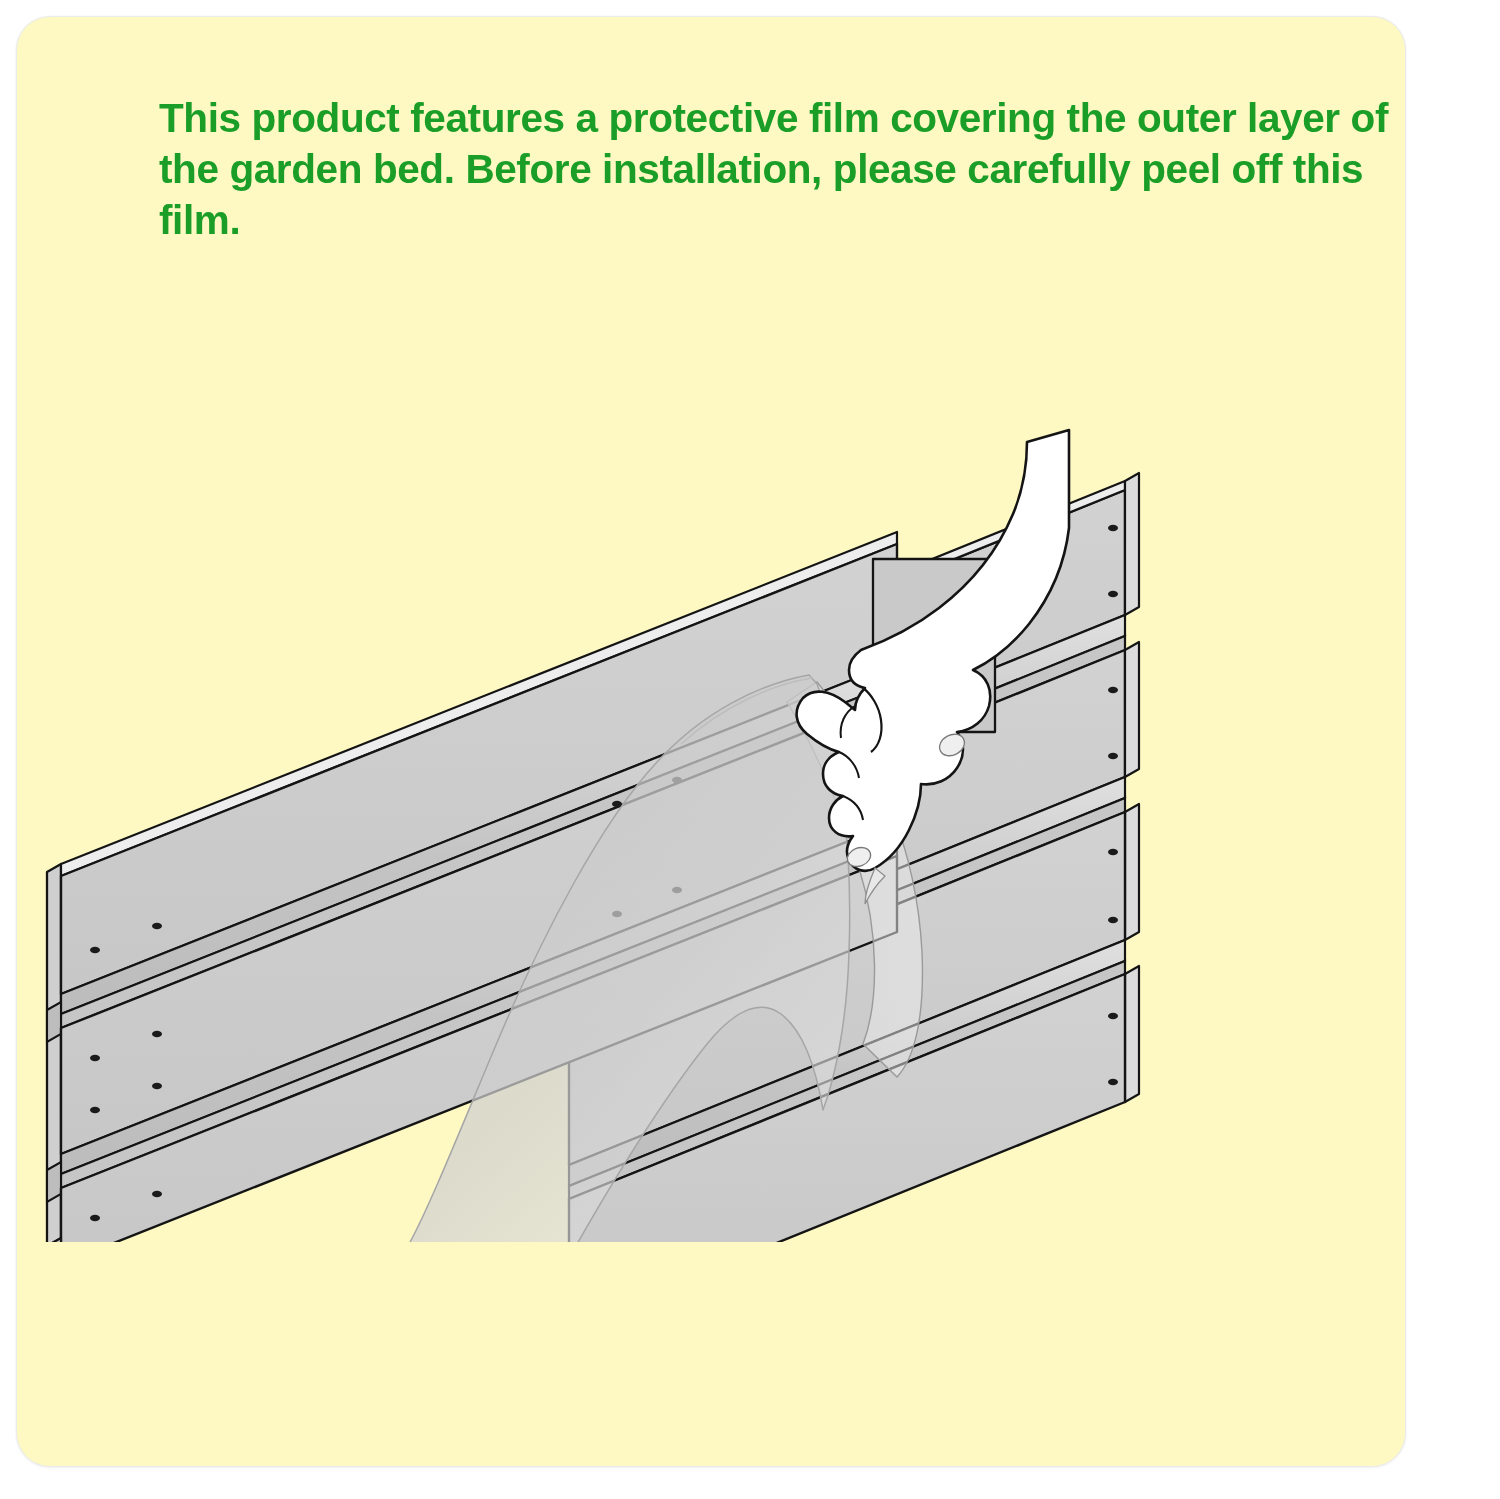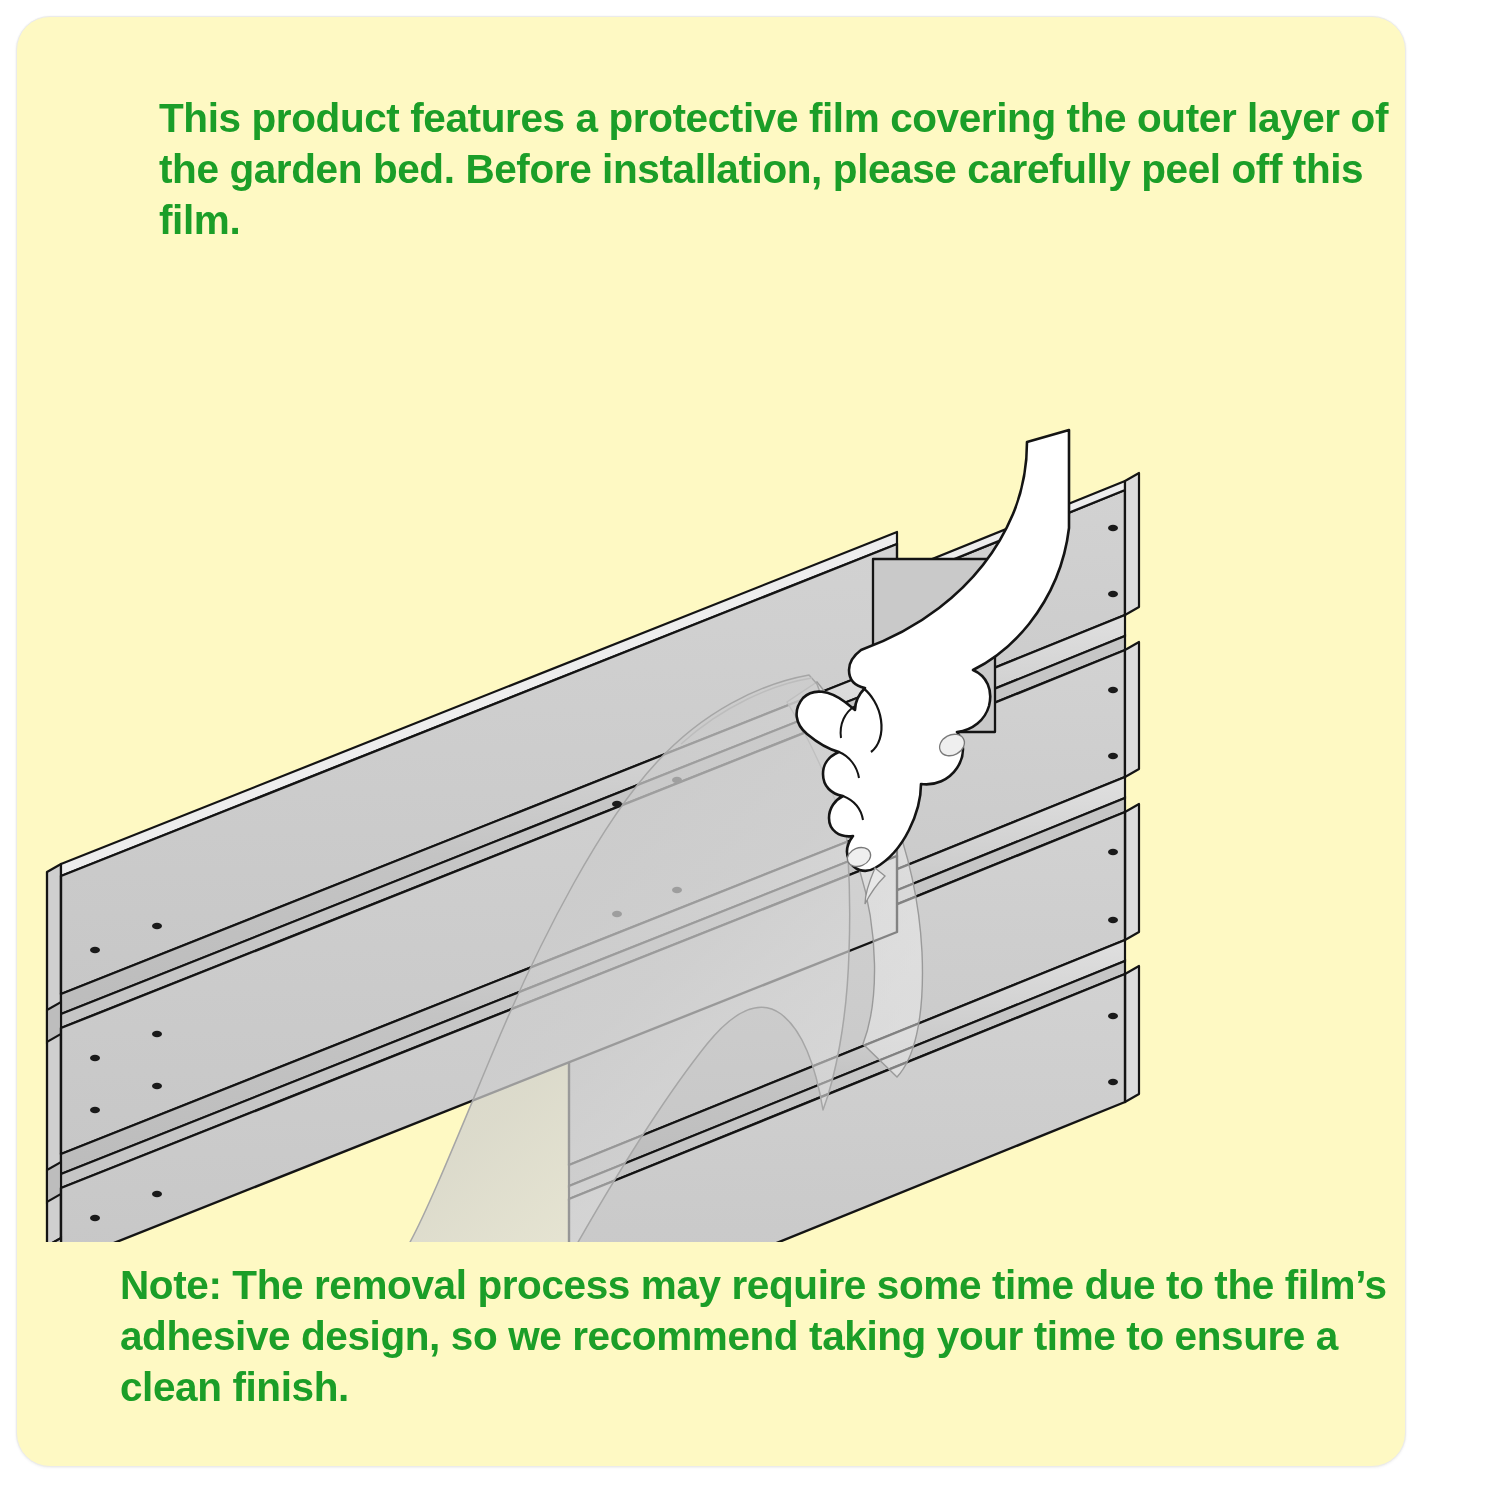--- a/index.html
+++ b/index.html
@@ -264,16 +264,15 @@
             <ellipse cx="842" cy="625" rx="12" ry="9" transform="rotate(-22 842 625)" fill="#efefef" stroke="#7a7a7a" stroke-width="1.3"></ellipse>
 
             <path d="M 858,636 C 852,650 848,662 848,672
                      C 852,664 860,652 868,644 Z" fill="#e8e8e8" stroke="#8f8f8f" stroke-width="1.3"></path>
           </g>
 
         </g>
       </svg>
     </div>
 
-    <div id="note-text" class="instr-text">Note: The removal process may require some time due to the film’s adhesive design, so we recommend taking your time to ensure a clean finish.</div>
 
   </div>
 </div>
 
 </body></html>

